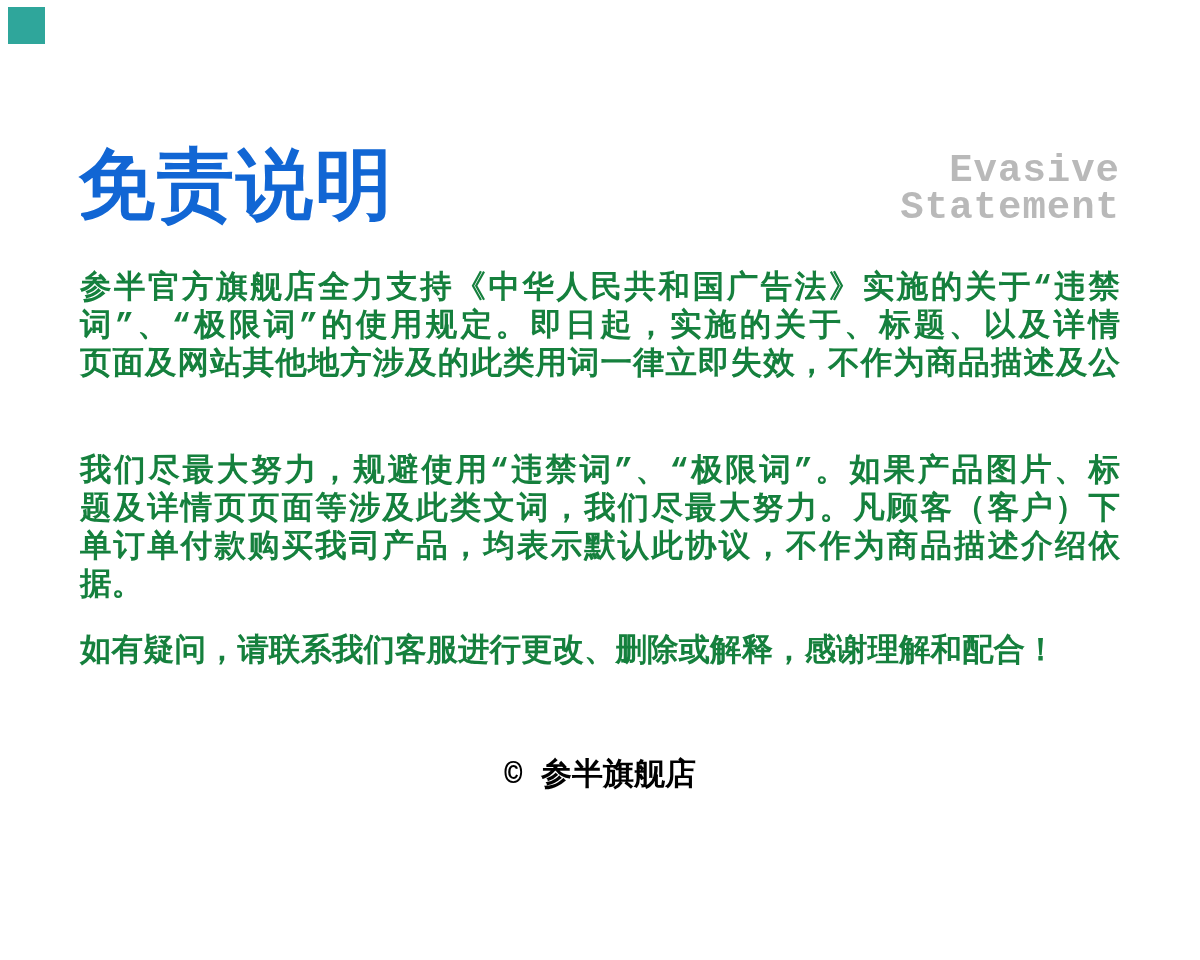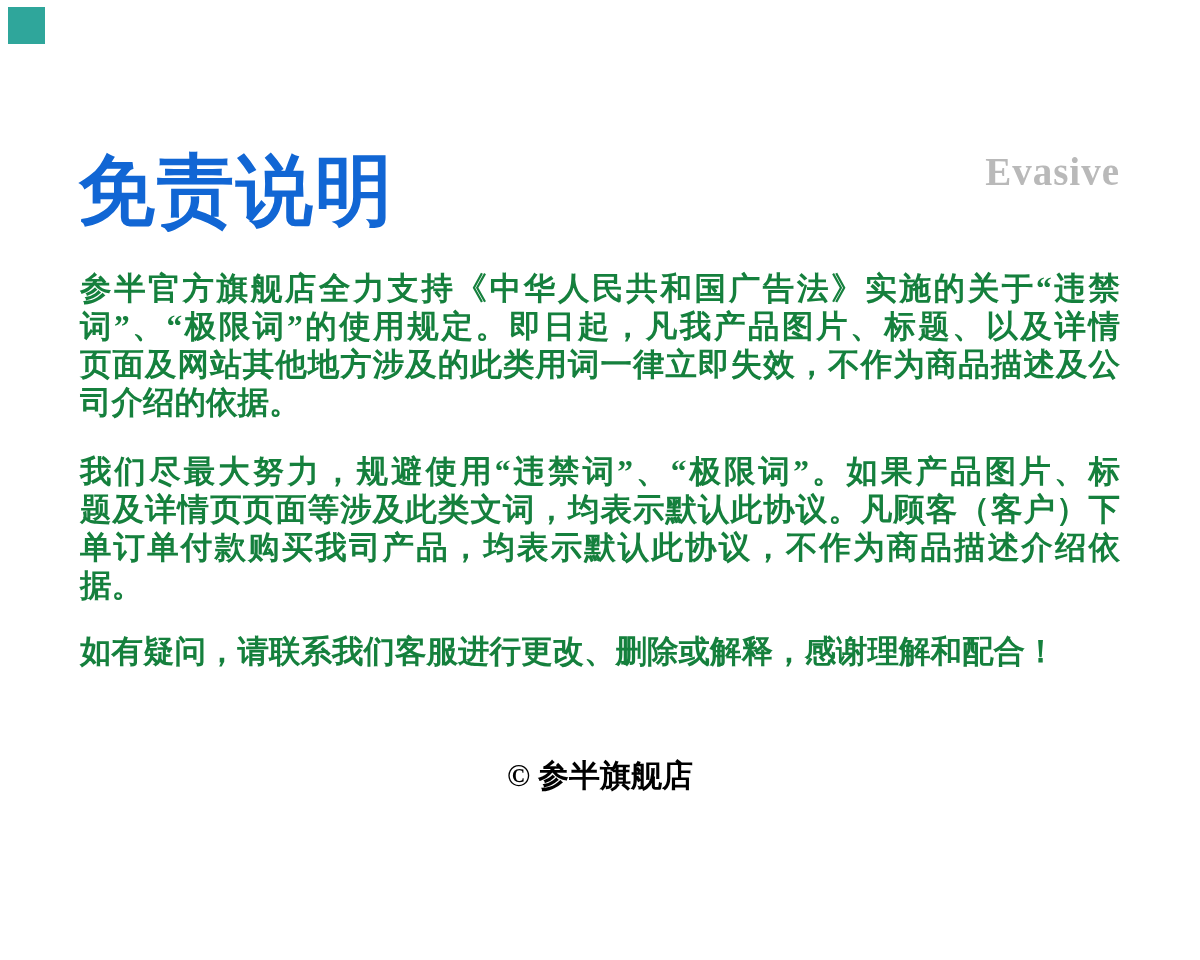--- a/index.html
+++ b/index.html
@@ -2,21 +2,21 @@
 <html><head>
 <meta charset="utf-8">
 <style>
   html, body { margin: 0; padding: 0; background: #ffffff; }
   .page {
     position: relative;
     width: 1200px;
     height: 960px;
     background: #ffffff;
     overflow: hidden;
-    font-family: Liberation Serif, serif;
+    font-family: Liberation Mono, monospace;
   }
   .accent-square {
     position: absolute;
     left: 8px;
     top: 7px;
     width: 37px;
     height: 37px;
     background: #2fa69b;
   }
   .title {
@@ -76,32 +76,32 @@
 <body>
 
 <div class="page">
 
   <div class="accent-square"></div>
 
   <div class="title">免责说明</div>
 
   <div class="subtitle">
     <div>Evasive</div>
+    <div>Statement</div>
   </div>
 
   <div class="para" id="p1">
     <div class="jl">参半官方旗舰店全力支持《中华人民共和国广告法》实施的关于“违禁</div>
-    <div class="jl">词”、“极限词”的使用规定。即日起，凡我产品图片、标题、以及详情</div>
+    <div class="jl">词”、“极限词”的使用规定。即日起，实施的关于、标题、以及详情</div>
     <div class="jl">页面及网站其他地方涉及的此类用词一律立即失效，不作为商品描述及公</div>
-    <div class="ll">司介绍的依据。</div>
   </div>
 
   <div class="para" id="p2">
     <div class="jl">我们尽最大努力，规避使用“违禁词”、“极限词”。如果产品图片、标</div>
-    <div class="jl">题及详情页页面等涉及此类文词，均表示默认此协议。凡顾客（客户）下</div>
+    <div class="jl">题及详情页页面等涉及此类文词，我们尽最大努力。凡顾客（客户）下</div>
     <div class="jl">单订单付款购买我司产品，均表示默认此协议，不作为商品描述介绍依</div>
     <div class="ll">据。</div>
   </div>
 
   <div class="para" id="p3">
     <div class="ll">如有疑问，请联系我们客服进行更改、删除或解释，感谢理解和配合！</div>
   </div>
 
   <div class="footer">© 参半旗舰店</div>
 

